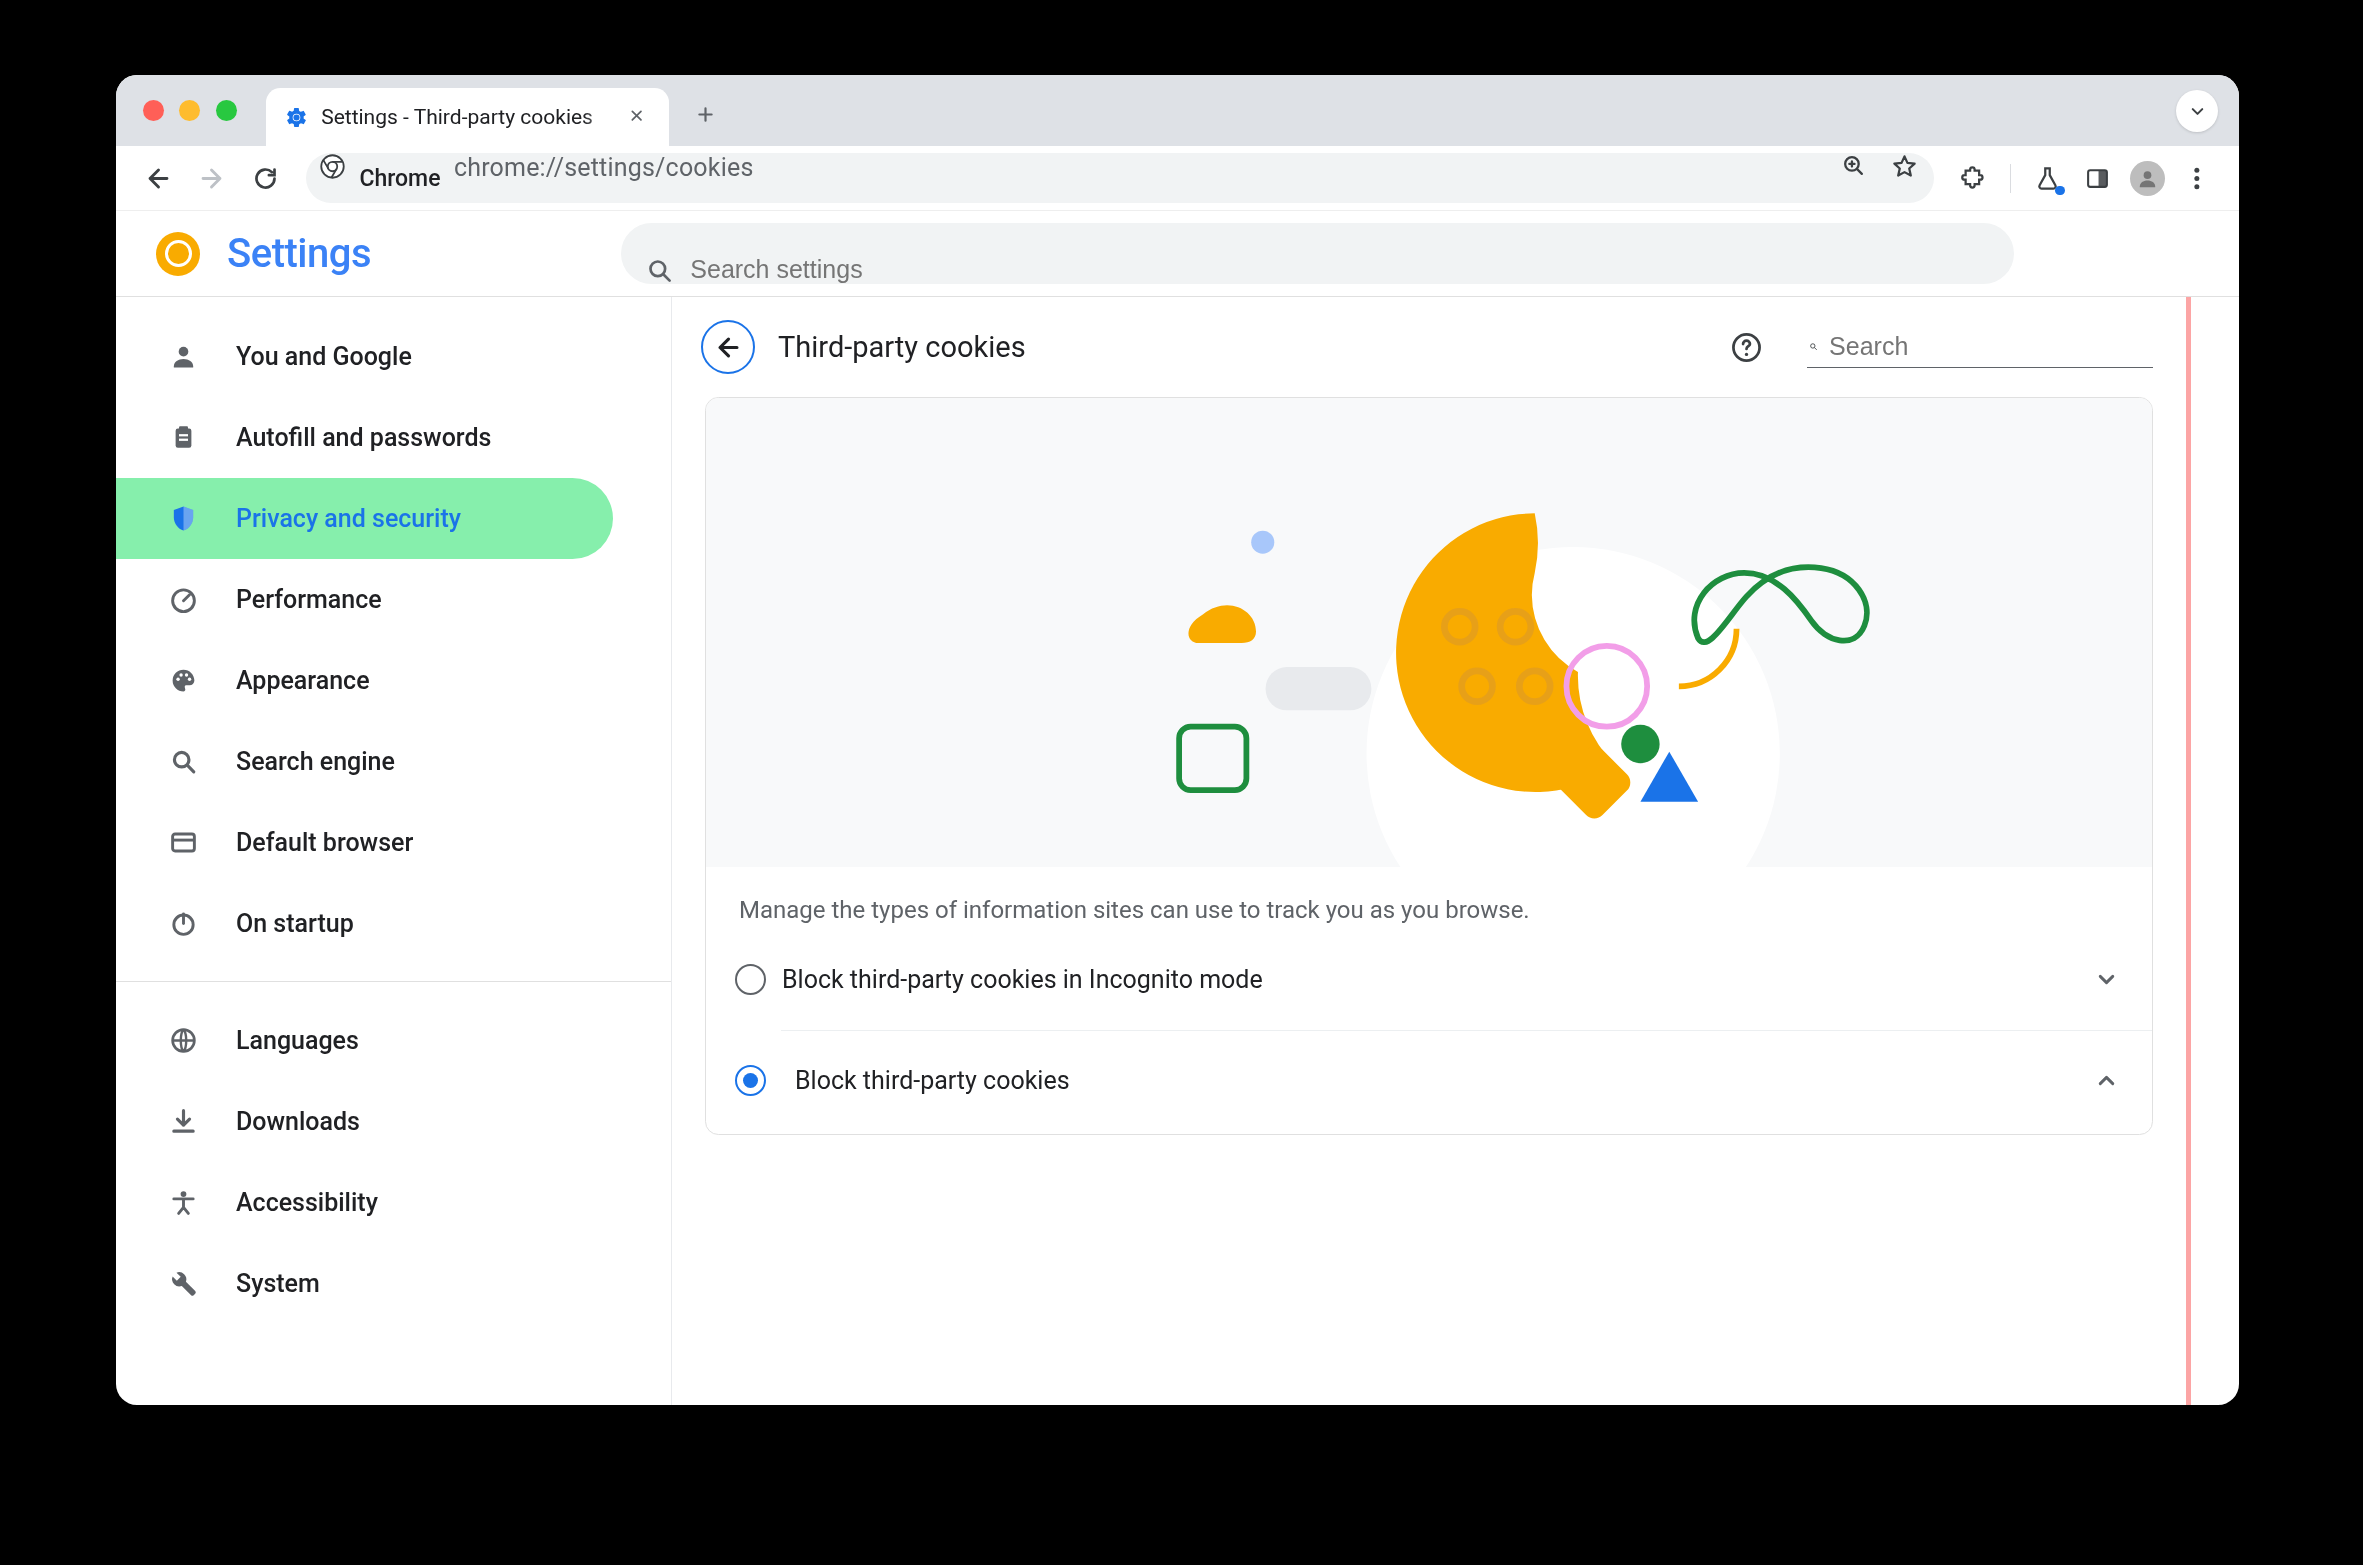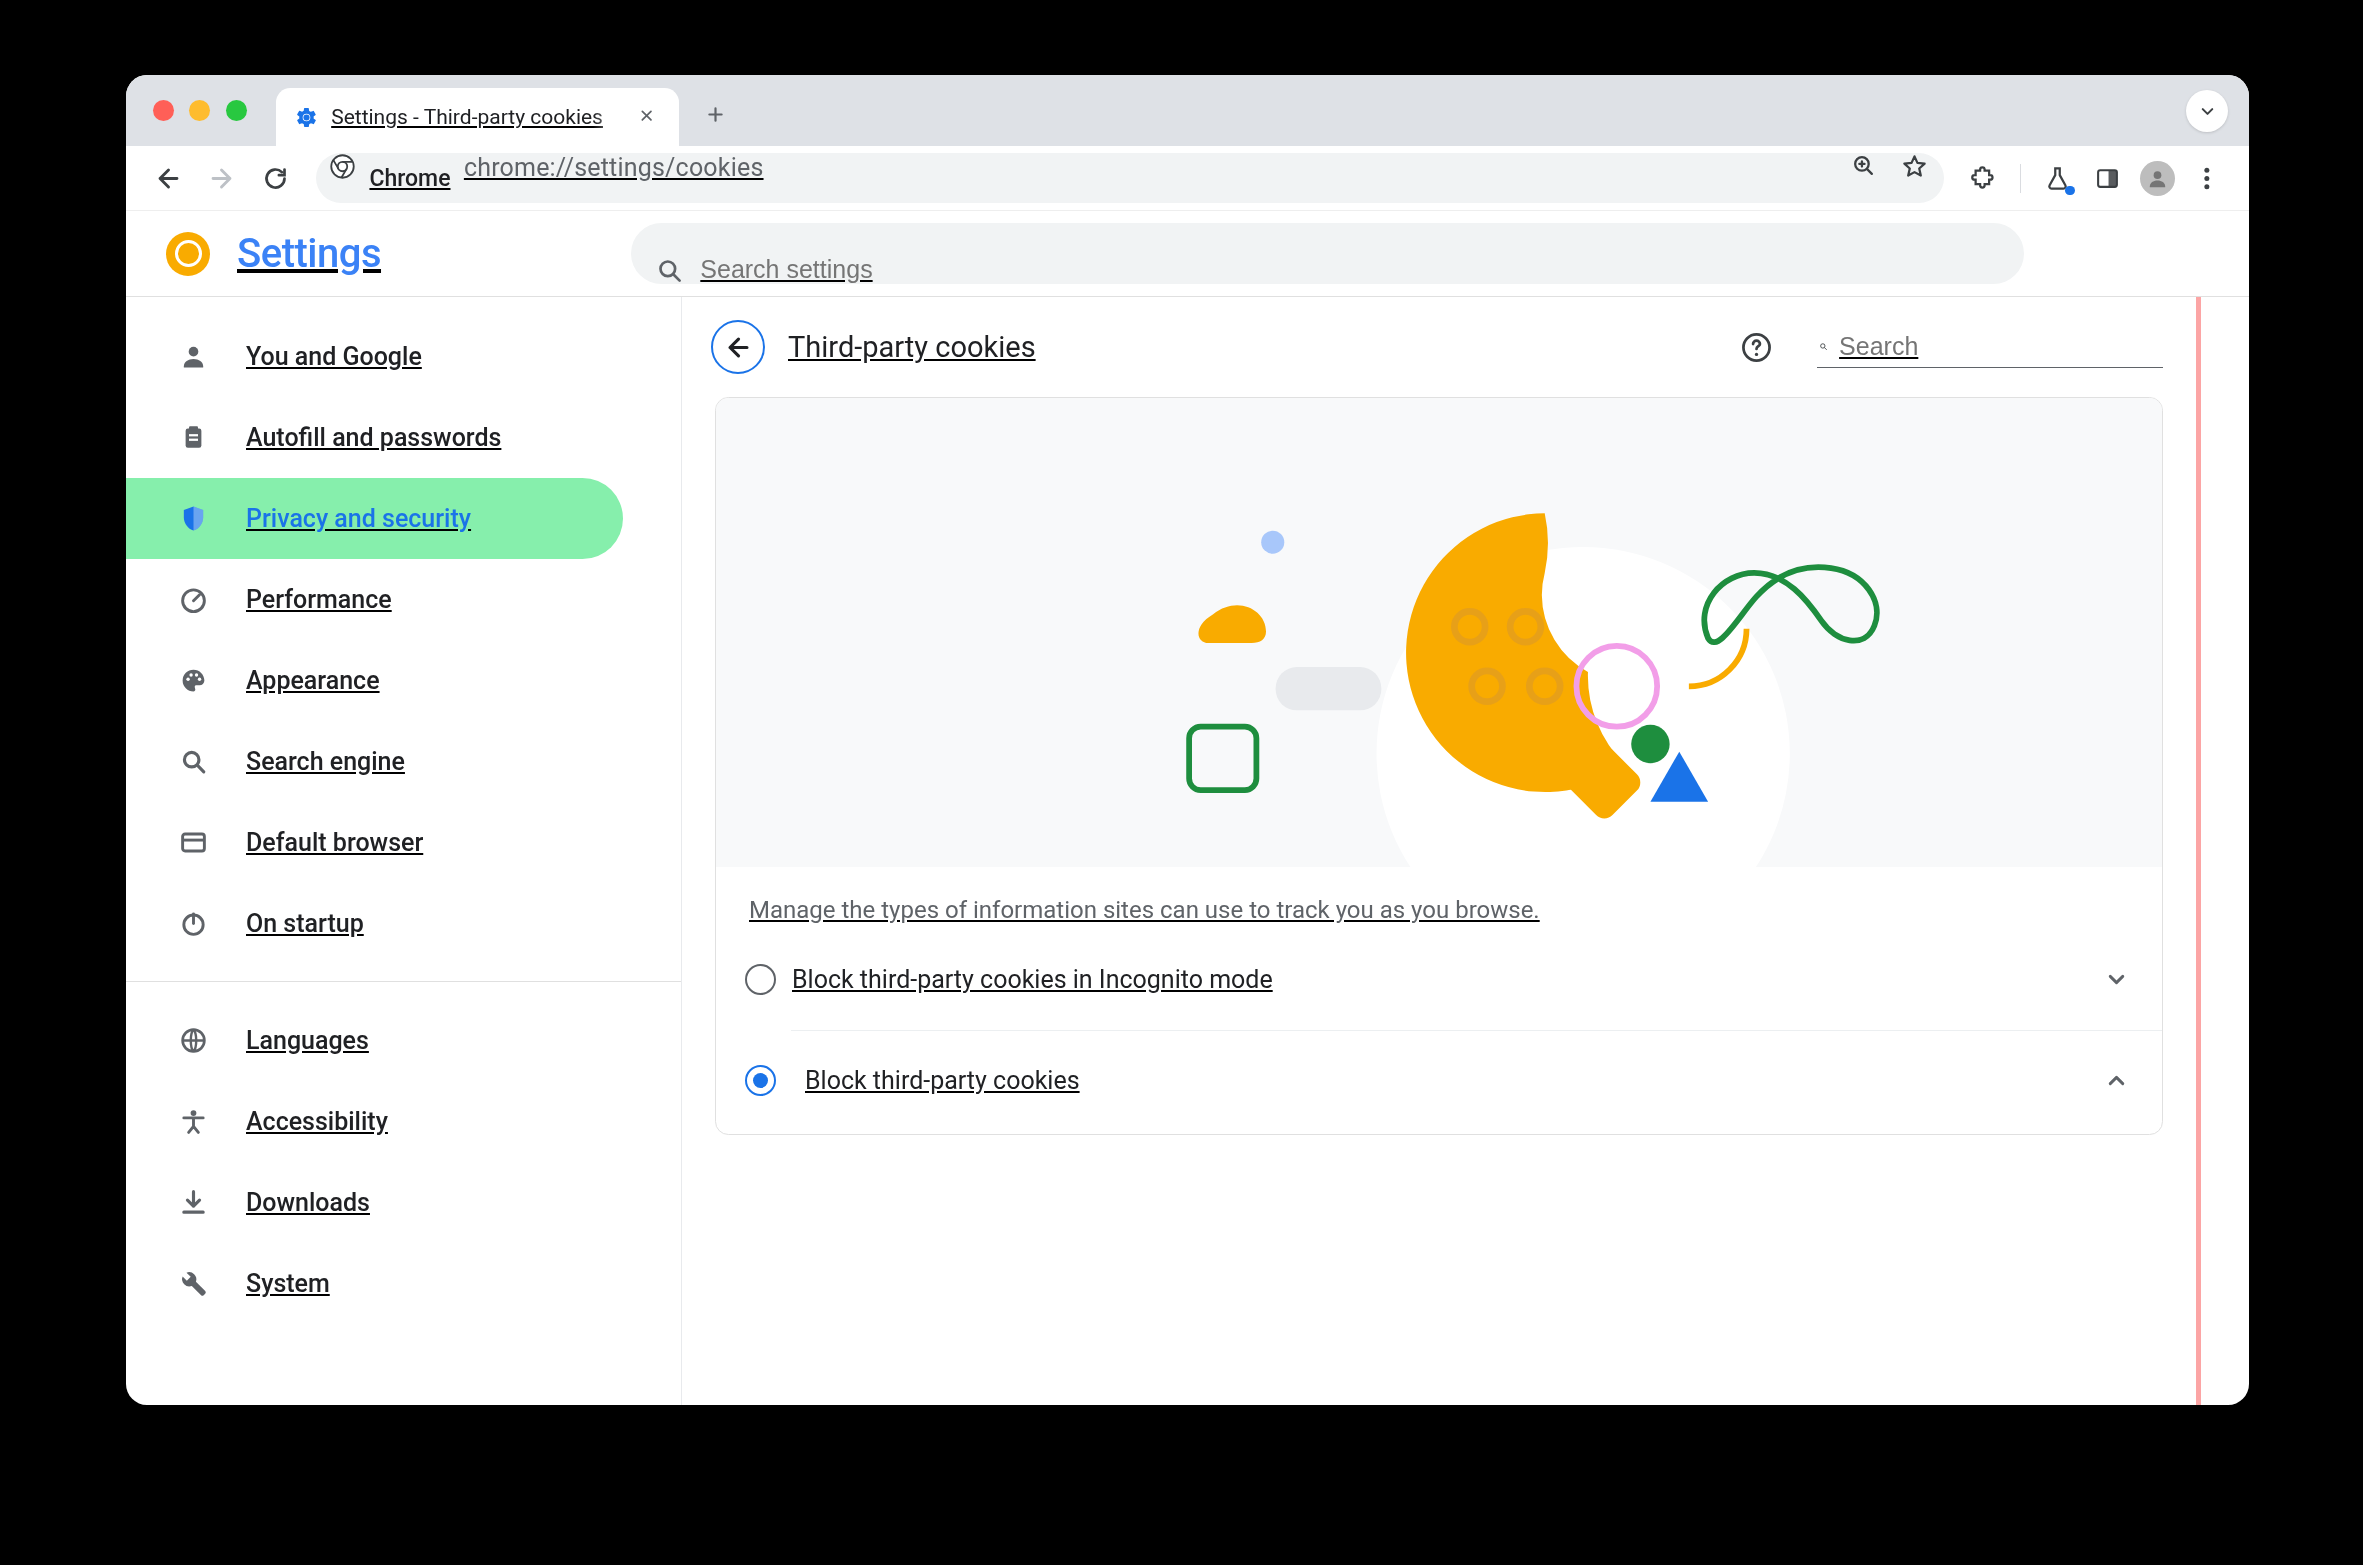--- a/index.html
+++ b/index.html
@@ -6,29 +6,28 @@
   body {
     background: #000;
     font-family: -apple-system, BlinkMacSystemFont, "Segoe UI", Roboto, Arial, sans-serif;
     width: 2363px;
     height: 1566px;
     overflow: hidden;
     -webkit-font-smoothing: antialiased;
   }
   .window {
     position: absolute;
-    left: 126px;
+    left: 116px;
     top: 75px;
     width: 2123px;
     height: 1330px;
     background: #fff;
     border-radius: 21px;
     overflow: hidden;
     box-shadow: 0 9.6px 38px rgba(0,0,0,.3);
-    text-decoration: underline;
   }
 
   
   .tabstrip {
     height: 71px;
     background: #dee1e6;
     display: flex;
     align-items: center;
     padding-left: 27px;
     position: relative;
@@ -416,33 +415,33 @@
               <svg width="29" height="29" viewBox="0 0 24 24">
                 <circle cx="12" cy="12" r="9" fill="none" stroke="#5f6368" stroke-width="2.2"></circle>
                 <path fill="none" stroke="#5f6368" stroke-width="2" d="M3 12h18M12 3c3 3 3 15 0 18M12 3c-3 3-3 15 0 18"></path>
               </svg>
             </span>
           <span>Languages</span>
         </div>
         <div class="side-item">
           <span class="icon">
               <svg width="29" height="29" viewBox="0 0 24 24">
+                <path stroke="#5f6368" stroke-width="2.6" stroke-linecap="round" stroke-linejoin="round" fill="none" d="M12 3v12m0 0 5-5m-5 5-5-5M4 20h16"></path>
+              </svg>
+            </span>
+          <span>Downloads</span>
+        </div>
+        <div class="side-item">
+          <span class="icon">
+              <svg width="29" height="29" viewBox="0 0 24 24">
                 <circle cx="12" cy="5" r="2.4" fill="#5f6368"></circle>
                 <path stroke="#5f6368" stroke-width="2.4" stroke-linecap="round" d="M4 9h16M12 9v7m0 0-4 5m4-5 4 5"></path>
               </svg>
             </span>
           <span>Accessibility</span>
-        </div>
-        <div class="side-item">
-          <span class="icon">
-              <svg width="29" height="29" viewBox="0 0 24 24">
-                <path stroke="#5f6368" stroke-width="2.6" stroke-linecap="round" stroke-linejoin="round" fill="none" d="M12 3v12m0 0 5-5m-5 5-5-5M4 20h16"></path>
-              </svg>
-            </span>
-          <span>Downloads</span>
         </div>
         <div class="side-item">
           <span class="icon">
               <svg width="29" height="29" viewBox="0 0 24 24">
                 <path fill="#5f6368" d="M21.7 18.3 14 10.6A6 6 0 0 0 6.2 3l3.5 3.5-3.2 3.2L3 6.2A6 6 0 0 0 10.6 14l7.7 7.7a1.5 1.5 0 0 0 2.1 0l1.3-1.3a1.5 1.5 0 0 0 0-2.1Z"></path>
               </svg>
             </span>
           <span>System</span>
         </div>
       </div>

